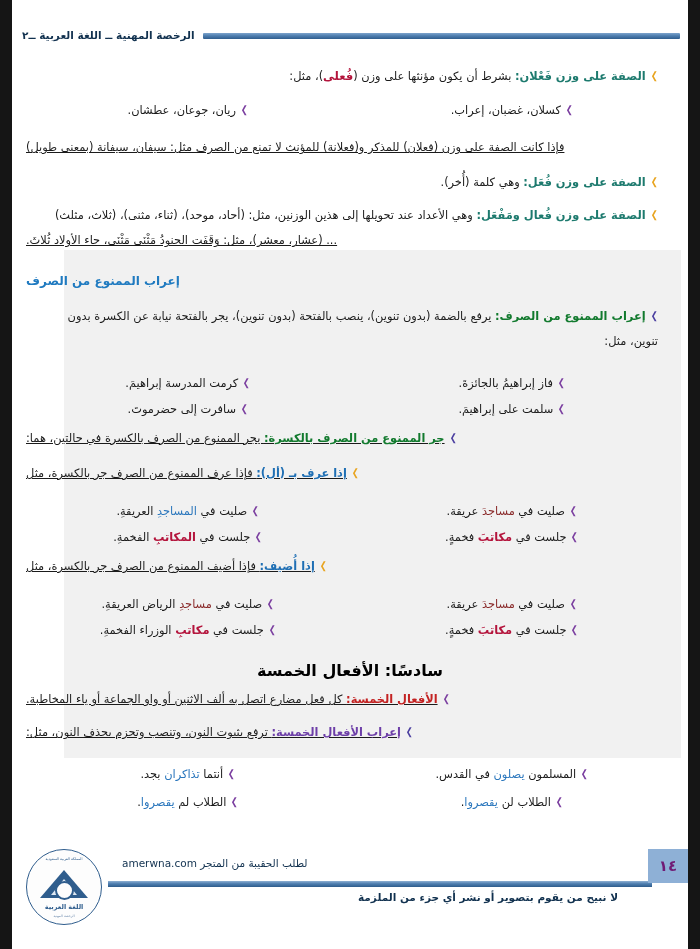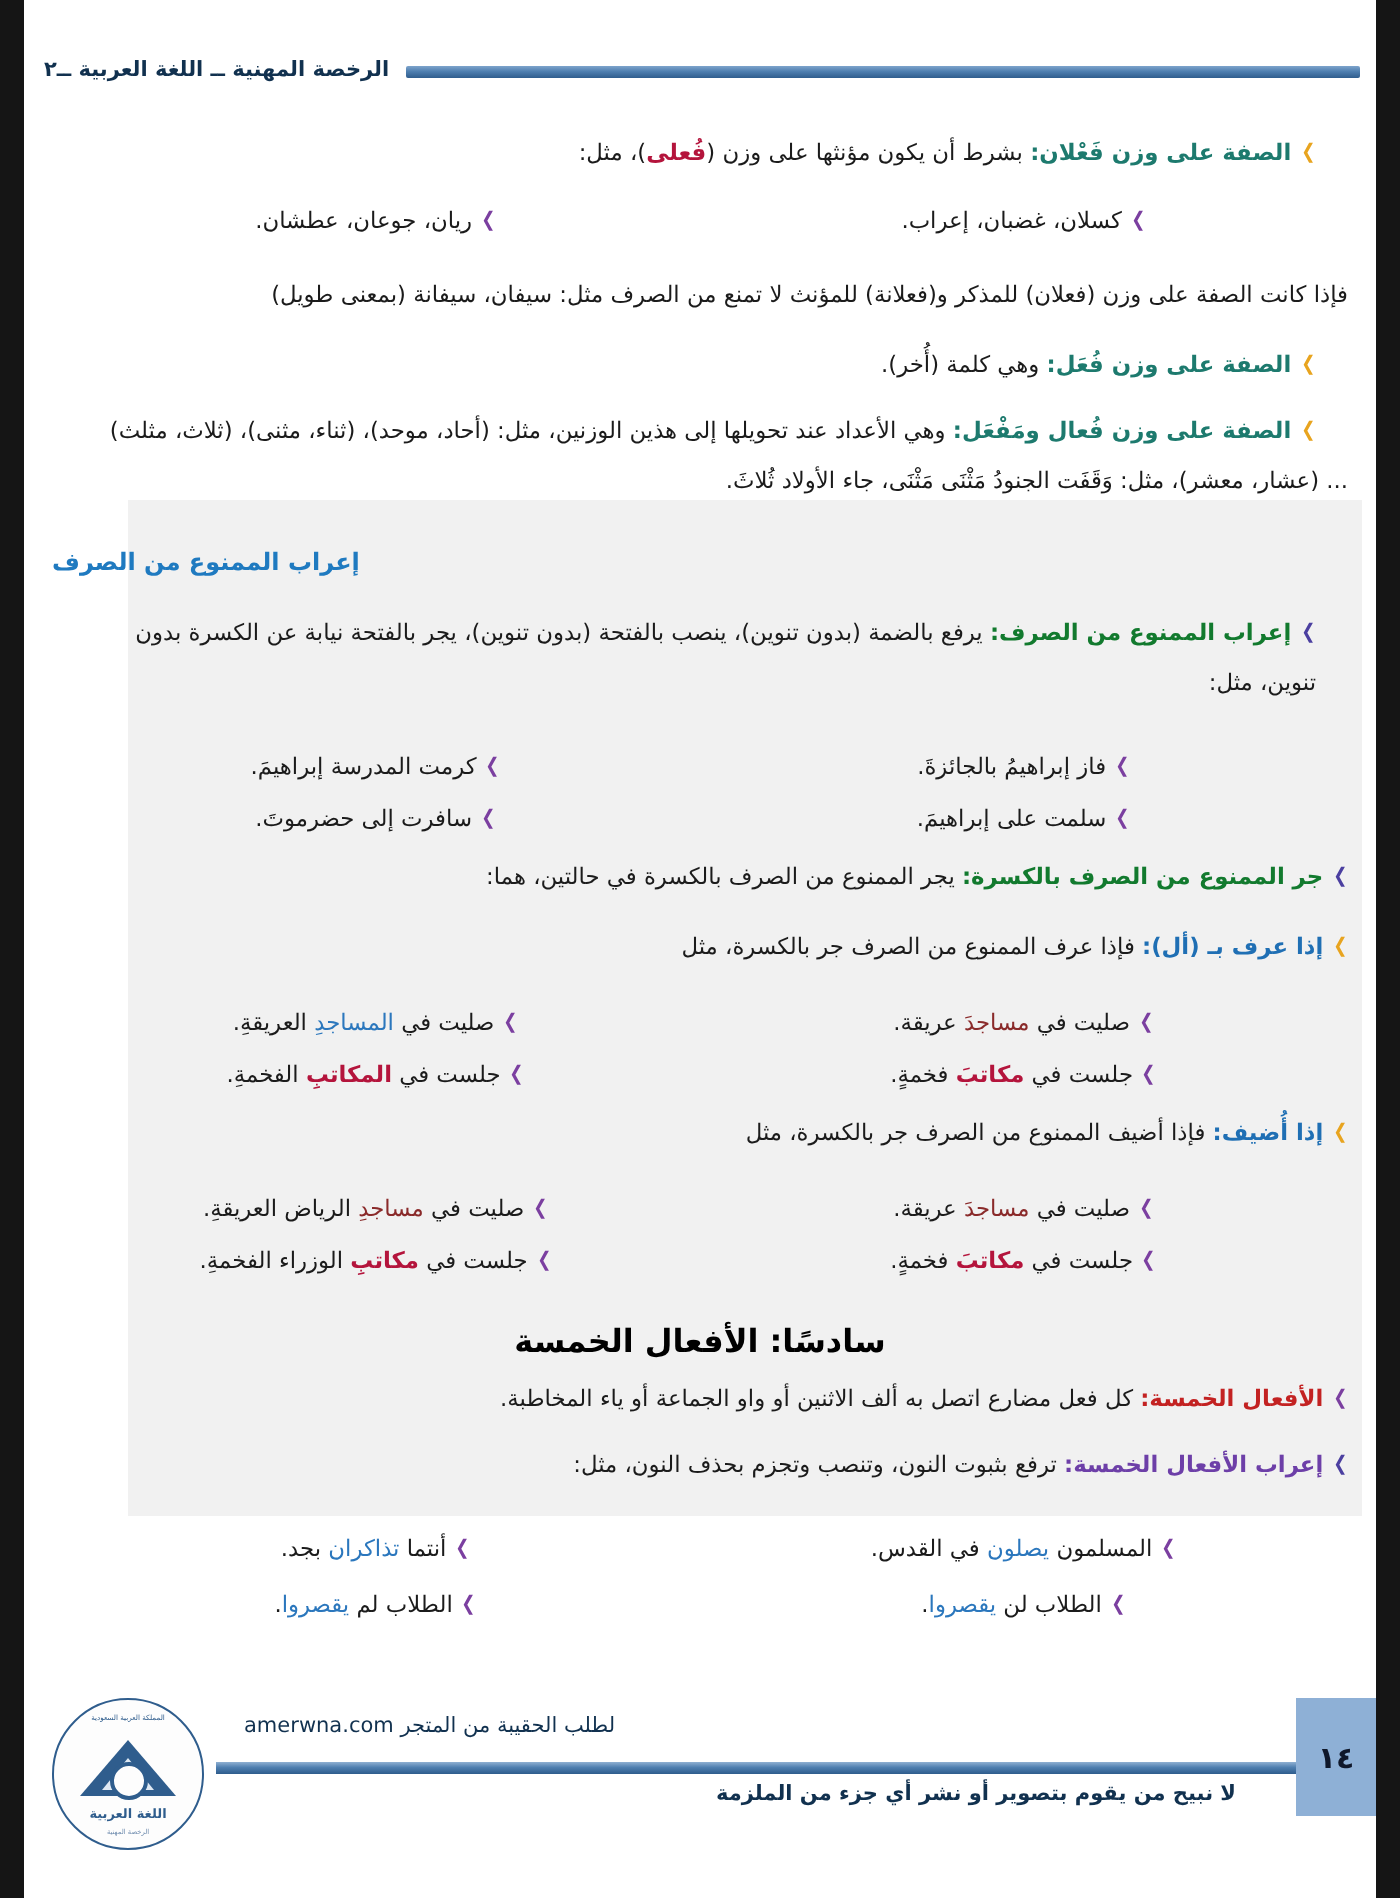--- a/index.html
+++ b/index.html
@@ -88,21 +88,22 @@
     font-size: 11.4px;
     color: #1b1b1b;
     white-space: nowrap;
   }
 
   .row-right {
     text-align: right;
     padding-right: 16px;
   }
   .row-center {
-    text-align: right;
+    text-align: left;
+    text-decoration: underline;
   }
 
   .spacer-8  { height: 8px; }
   .spacer-12 { height: 12px; }
   .spacer-14 { height: 14px; }
   .spacer-16 { height: 16px; }
   .spacer-18 { height: 18px; }
   .spacer-22 { height: 22px; }
   .spacer-26 { height: 26px; }
 
@@ -266,23 +267,23 @@
     font-size: 10.5px;
     font-weight: bold;
     color: #11314f;
     white-space: nowrap;
   }
   .page-num {
     position: absolute;
     right: 0px;
     top: 8px;
     width: 40px;
-    height: 59px;
+    height: 34px;
     background: #8eb0d6;
-    color: #0f172a;
+    color: #701a75;
     display: flex;
     align-items: center;
     justify-content: center;
     font-size: 15px;
     font-weight: bold;
   }
 </style>
 </head>
 <body>
 

